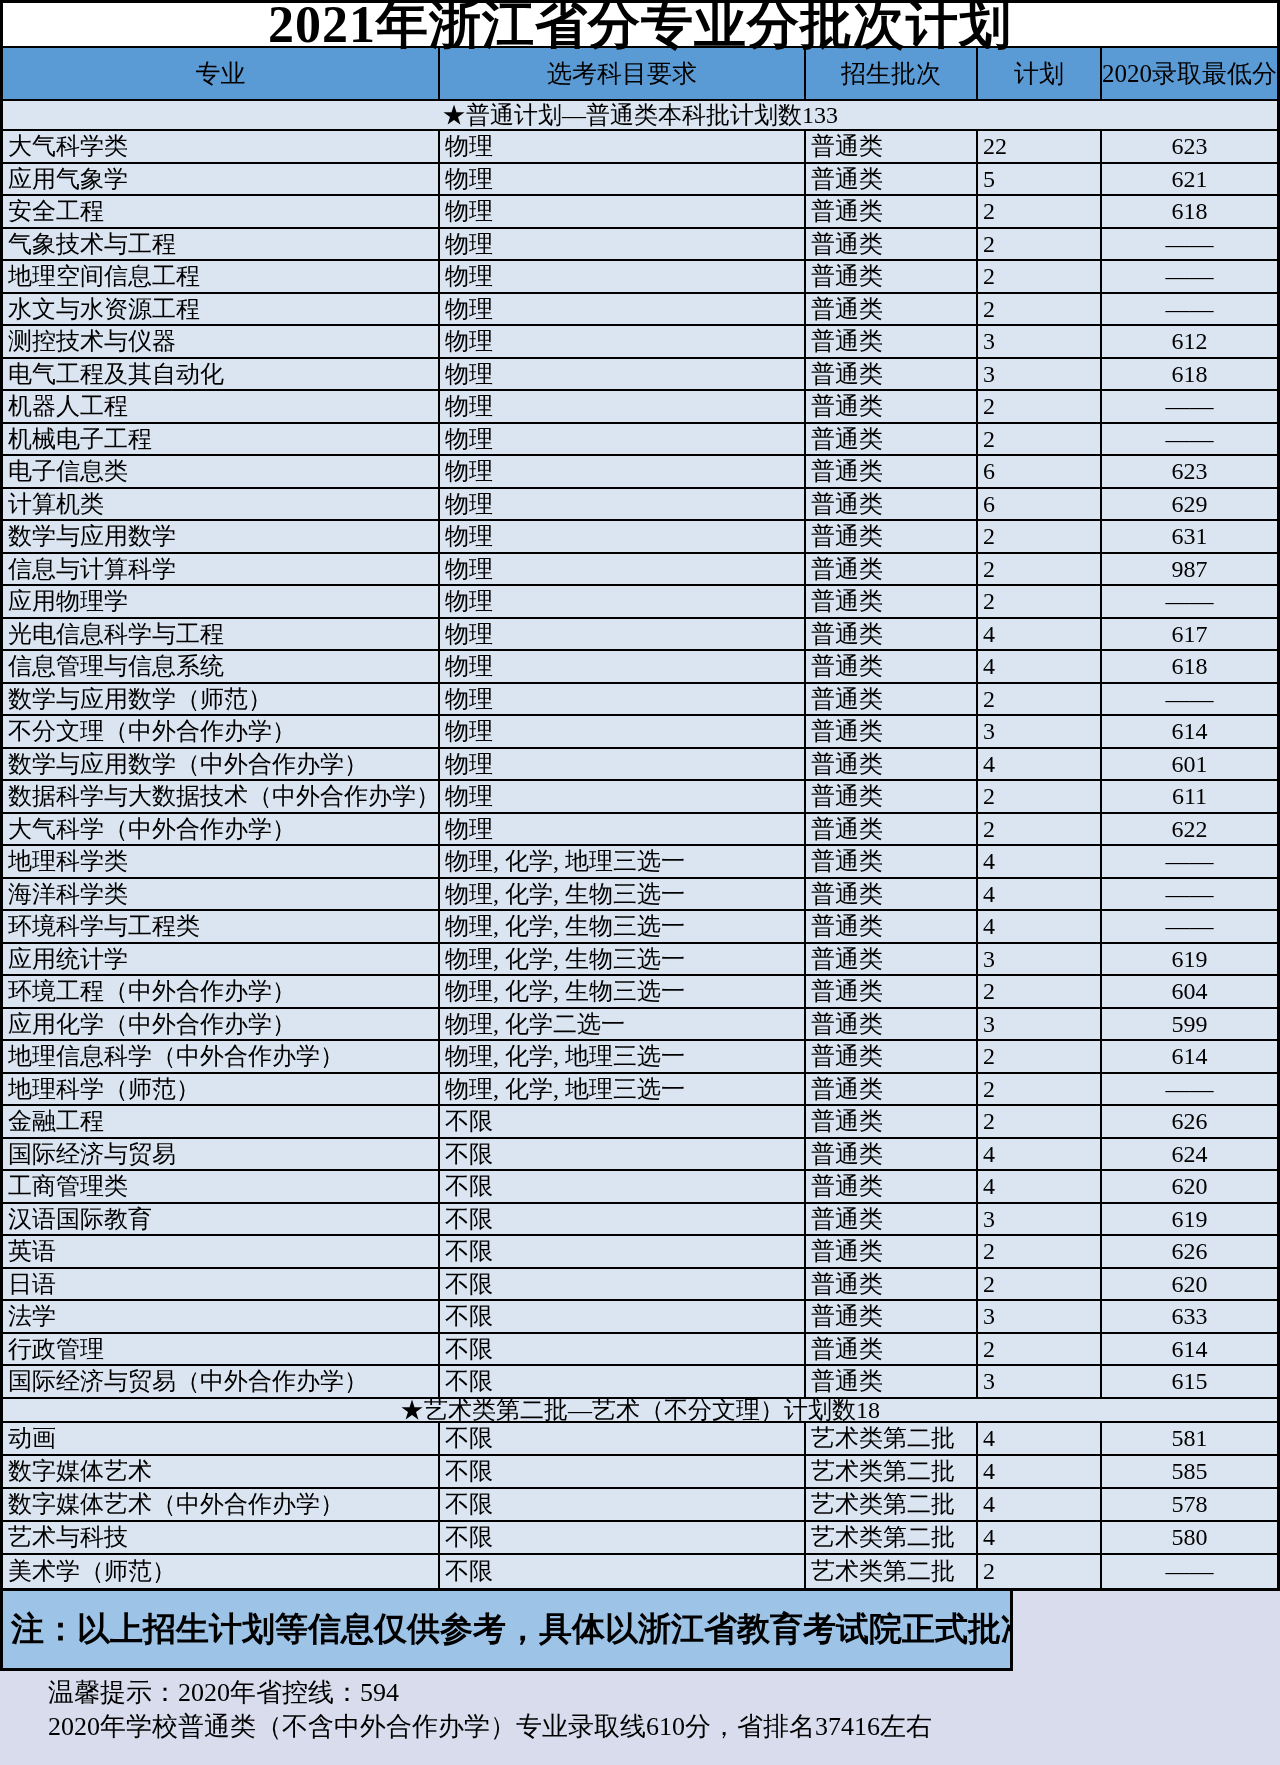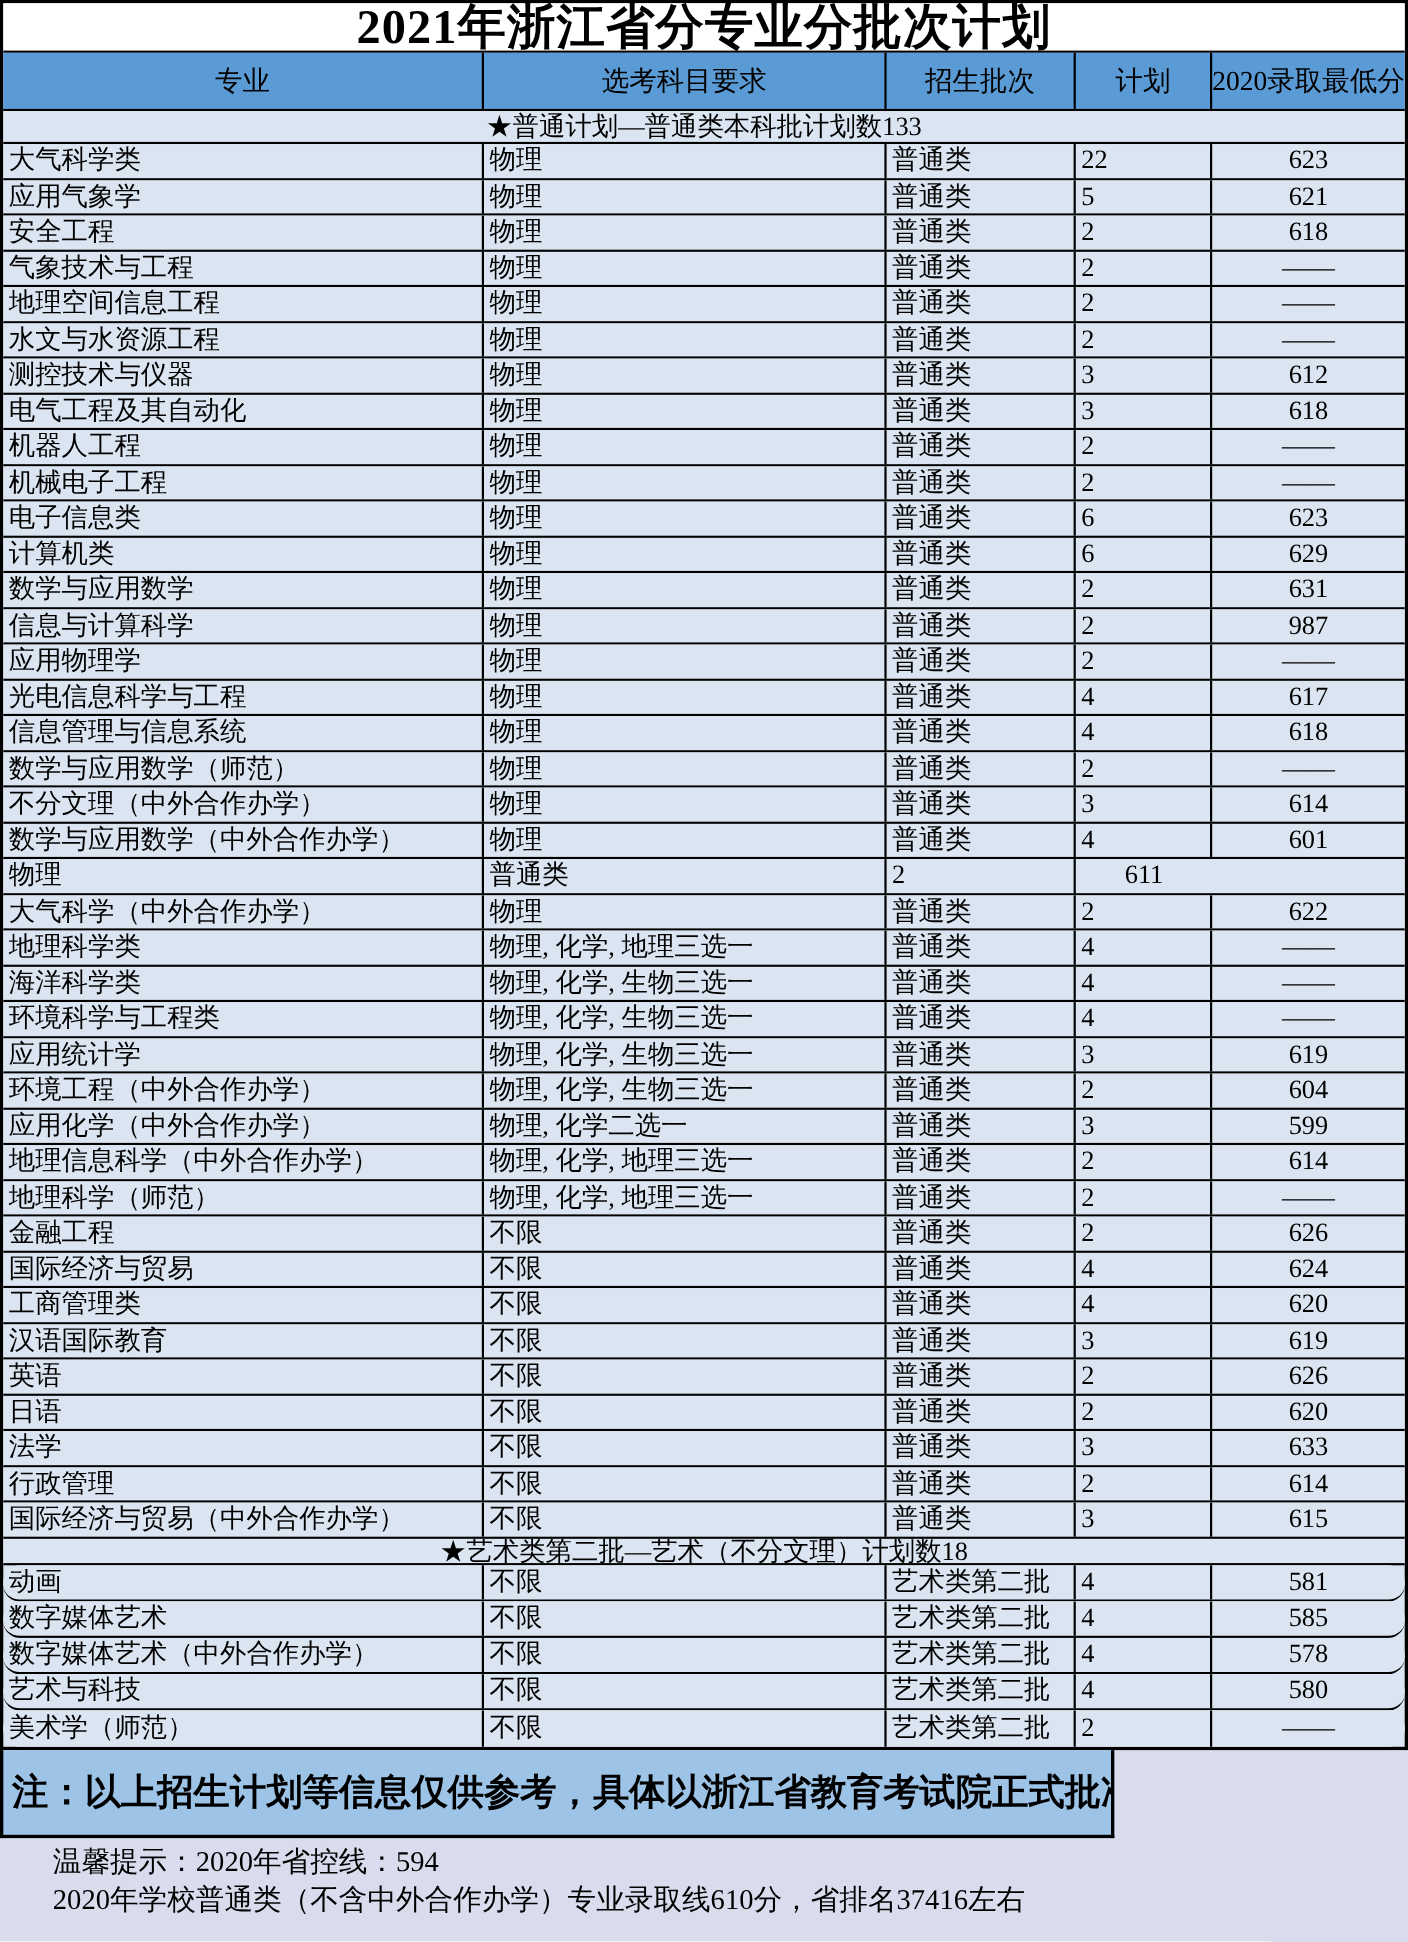--- a/index.html
+++ b/index.html
@@ -20,21 +20,21 @@
     border: 3px solid var(--border, #000);
     background: var(--row-bg, #dbe5f1);
   }
   .title-band {
     height: 45px;
     background: #ffffff;
     border-bottom: 2px solid var(--border, #000);
     display: flex;
     align-items: center;
     justify-content: center;
-    font-size: 44px;
+    font-size: 52px;
     font-weight: bold;
     letter-spacing: 1px;
   }
   .head-row {
     height: 53px;
     display: grid;
     grid-template-columns: 437px 366px 172px 124px 175px;
     background: var(--header-bg, #5b9bd5);
     border-bottom: 2px solid var(--border, #000);
   }
@@ -61,21 +61,21 @@
   }
   .section-row.tall { height: 24px; }
   .trow {
     height: 32.5px;
     display: grid;
     grid-template-columns: 437px 366px 172px 124px 175px;
     border-bottom: 2px solid var(--border, #000);
     background: var(--row-bg, #dbe5f1);
     text-align: right;
   }
-  .trow.art { height: 33px; border-radius: 15px; }
+  .trow.art { height: 33px; }
   .trow:last-child { border-bottom: none; }
   .cell {
     display: flex;
     align-items: center;
     font-size: 24px;
     line-height: 1;
     padding-left: 5px;
     border-right: 2px solid var(--border, #000);
     white-space: nowrap;
     overflow: hidden;
@@ -258,20 +258,21 @@
           <div class="cell c4">614</div>
         </div>
         <div class="trow">
           <div class="cell c0">数学与应用数学（中外合作办学）</div>
           <div class="cell c1">物理</div>
           <div class="cell c2">普通类</div>
           <div class="cell c3">4</div>
           <div class="cell c4">601</div>
         </div>
         <div class="trow">
+          <div class="cell c0">数据科学与大数据技术（中外合作办学）</div>
           <div class="cell c1">物理</div>
           <div class="cell c2">普通类</div>
           <div class="cell c3">2</div>
           <div class="cell c4">611</div>
         </div>
         <div class="trow">
           <div class="cell c0">大气科学（中外合作办学）</div>
           <div class="cell c1">物理</div>
           <div class="cell c2">普通类</div>
           <div class="cell c3">2</div>

